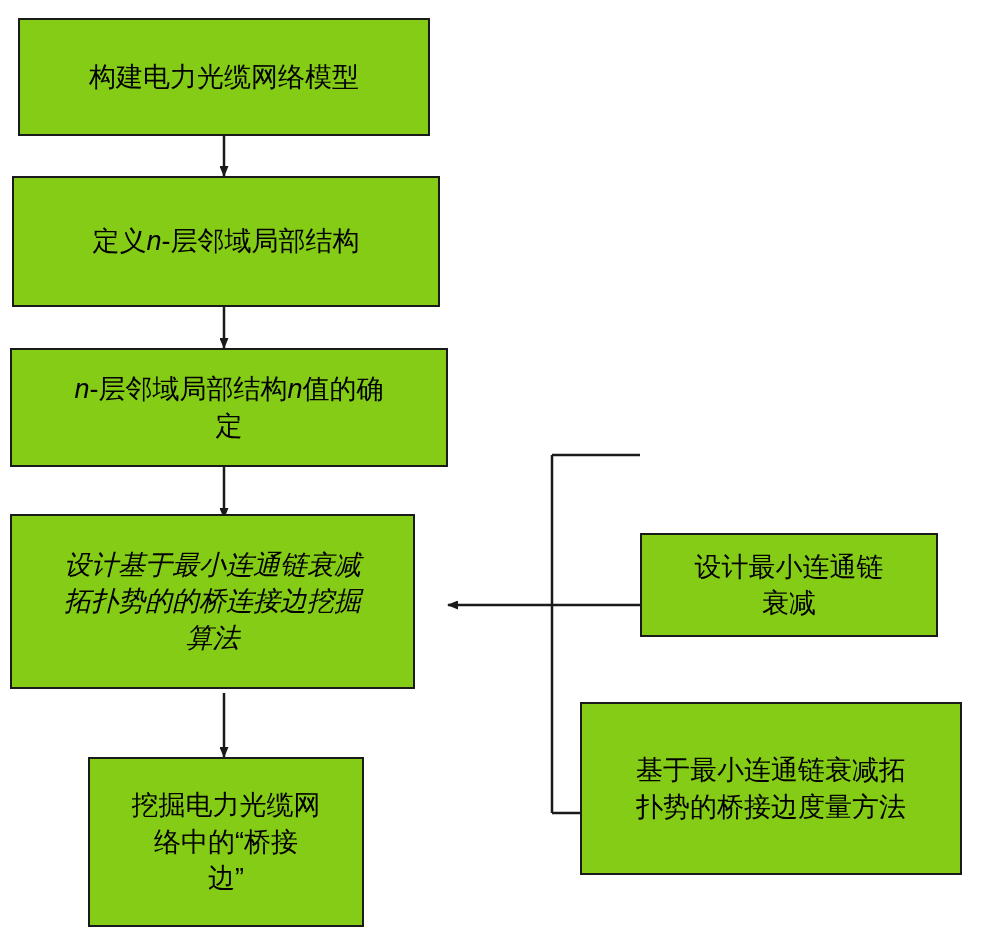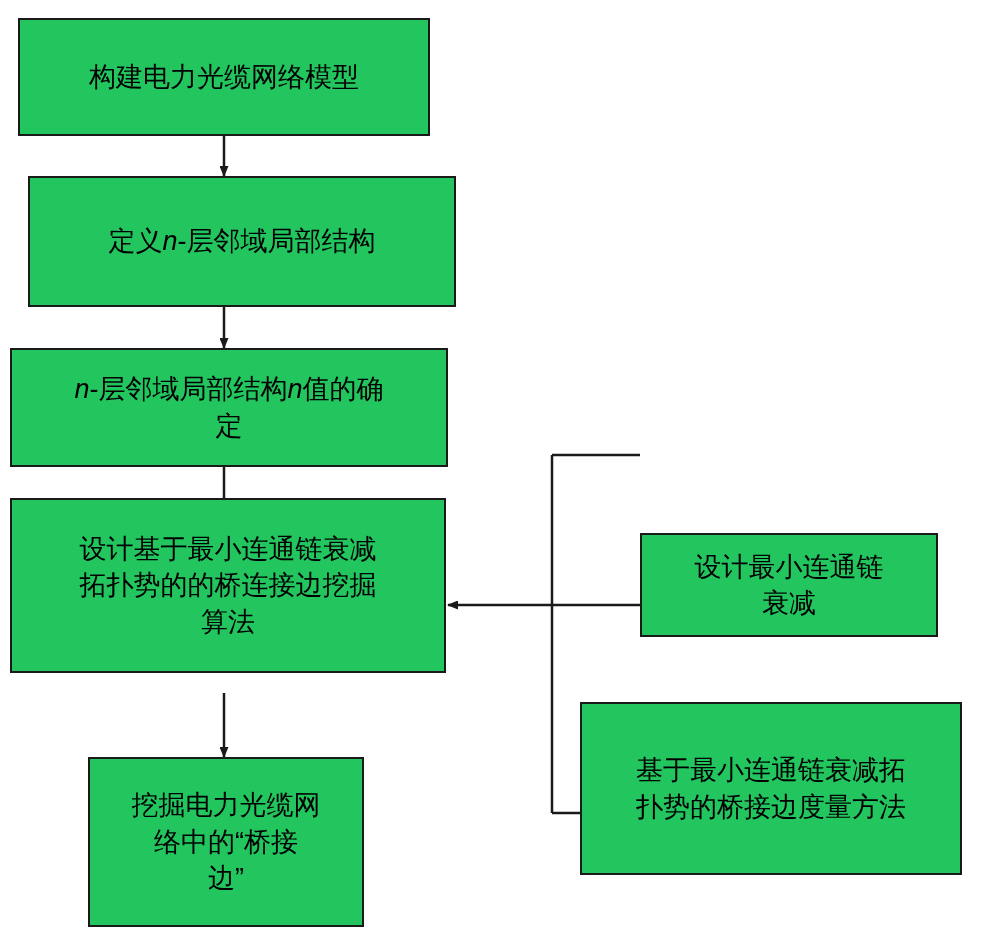--- a/index.html
+++ b/index.html
@@ -16,21 +16,21 @@
   }
   #canvas {
     position: relative;
     width: 1000px;
     height: 939px;
   }
   .node {
     position: absolute;
     box-sizing: border-box;
     border: 2px solid #1a1a1a;
-    background: #22c55e;
+    background: #84cc16;
     display: flex;
     align-items: center;
     justify-content: center;
     text-align: center;
     line-height: 1.35;
     font-size: 27px;
     color: #000000;
     padding: 4px 8px;
   }
   .node .txt {
@@ -68,29 +68,29 @@
       <path d="M640,605 L552,605"></path>
       <path d="M604,813 L552,813"></path>
       <line x1="552" y1="605" x2="448" y2="605" marker-end="url(#arrowhead)"></line>
     </g>
   </svg>
 
   <div class="node" style="left:18px; top:18px; width:412px; height:118px;">
     <span class="txt">构建电力光缆网络模型</span>
   </div>
 
-  <div class="node" style="left:12px; top:176px; width:428px; height:131px;margin-left:16px;">
+  <div class="node" style="left:12px; top:176px; width:428px; height:131px;">
     <span class="txt">定义<i>n</i>-层邻域局部结构</span>
   </div>
 
   <div class="node" style="left:10px; top:348px; width:438px; height:119px;">
     <span class="txt"><i>n</i>-层邻域局部结构<i>n</i>值的确<br>定</span>
   </div>
 
-  <div class="node" style="left:10px; top:498px; width:436px; height:175px;">
+  <div class="node" style="left:10px; top:514px; width:405px; height:175px;font-style:italic;">
     <span class="txt">设计基于最小连通链衰减<br>拓扑势的的桥连接边挖掘<br>算法</span>
   </div>
 
   <div class="node" style="left:88px; top:757px; width:276px; height:170px;">
     <span class="txt">挖掘电力光缆网<br>络中的“桥接<br>边”</span>
   </div>
 
 
   <div class="node" style="left:640px; top:533px; width:298px; height:104px;">
     <span class="txt">设计最小连通链<br>衰减</span>

